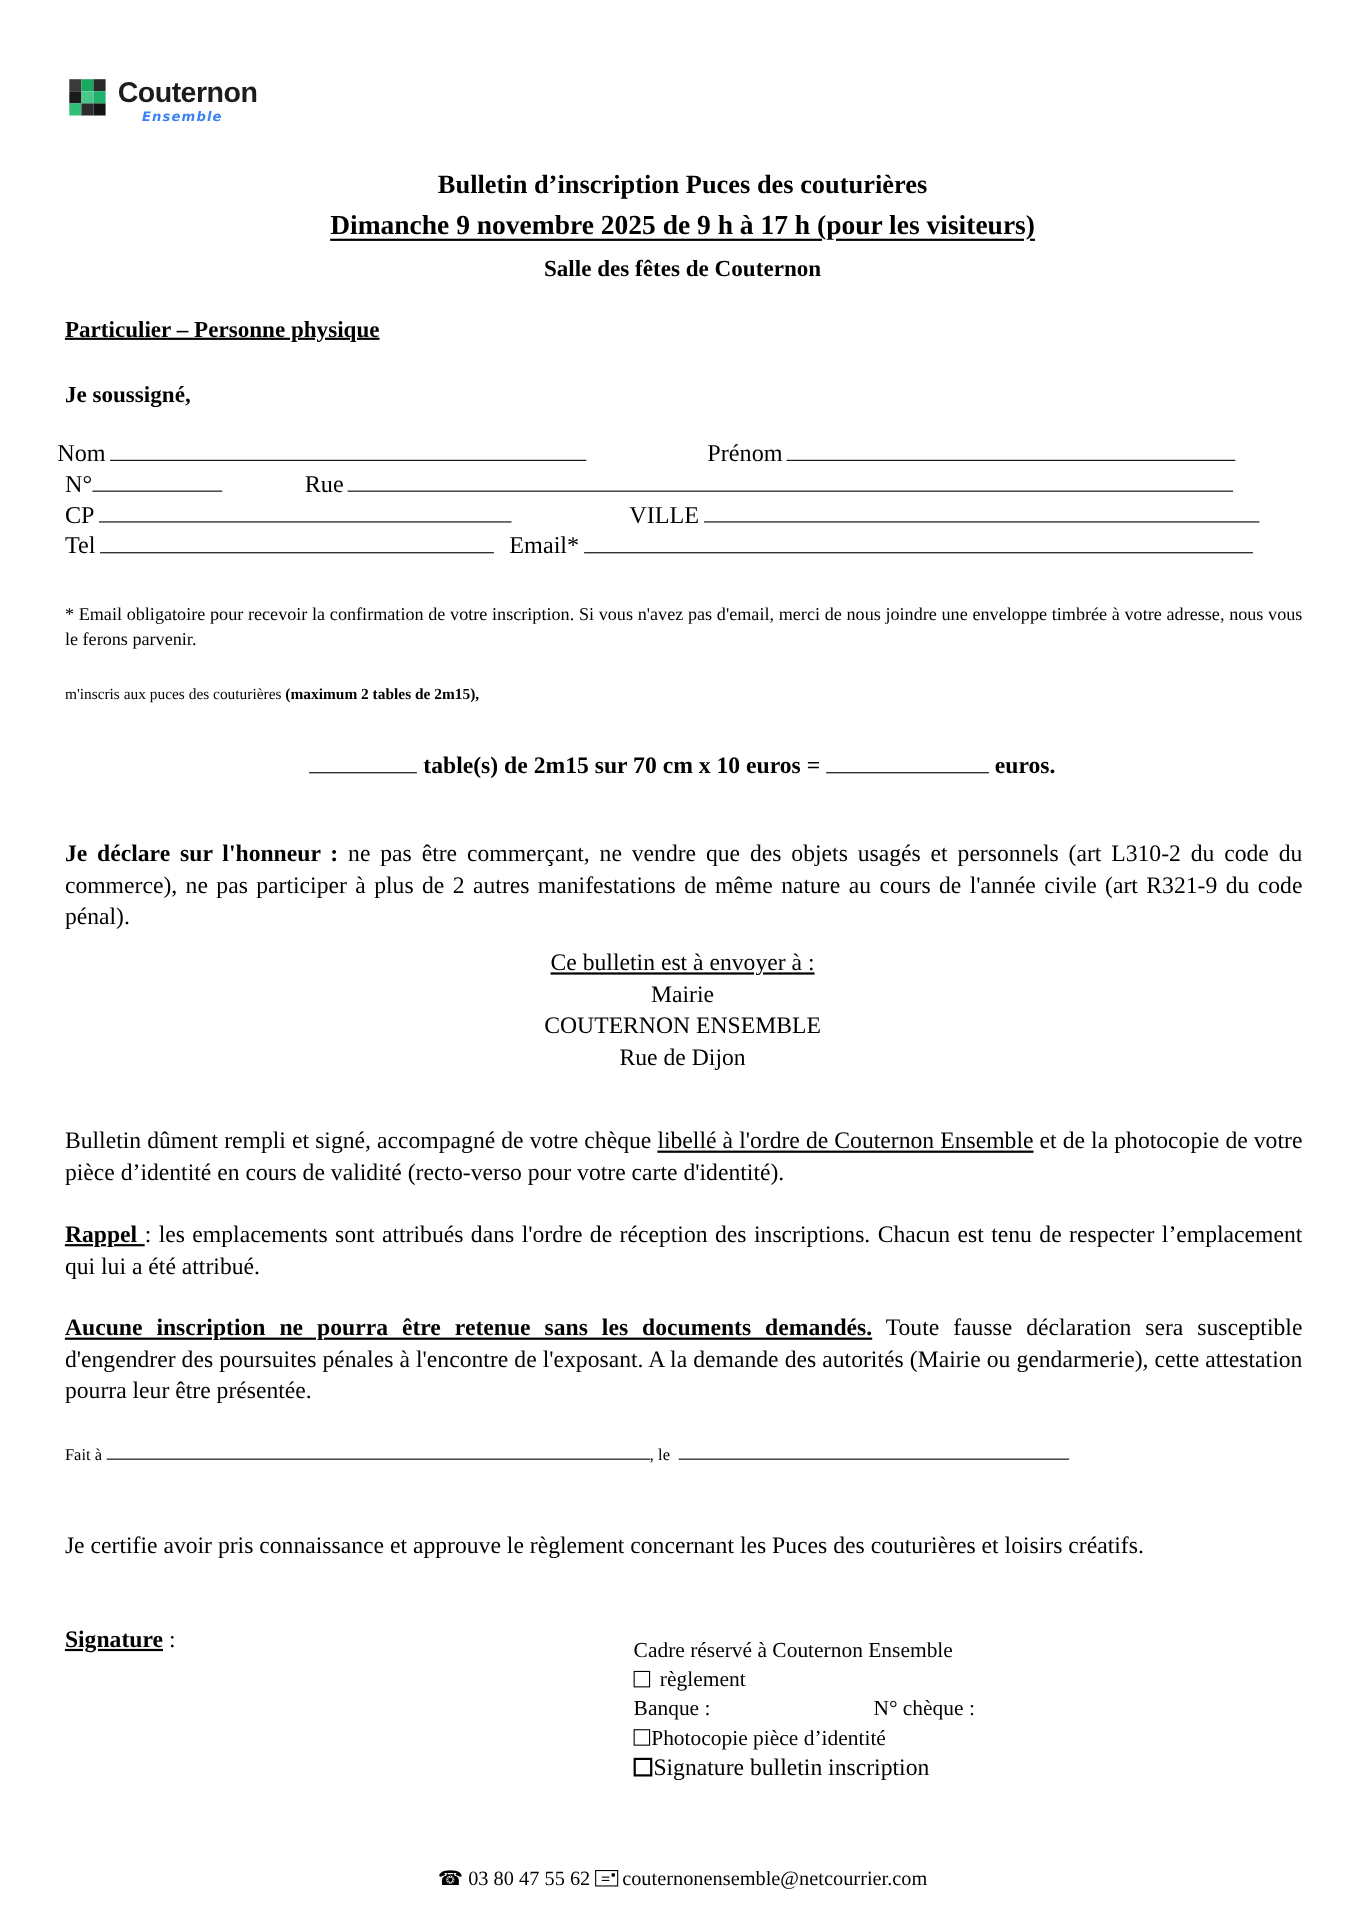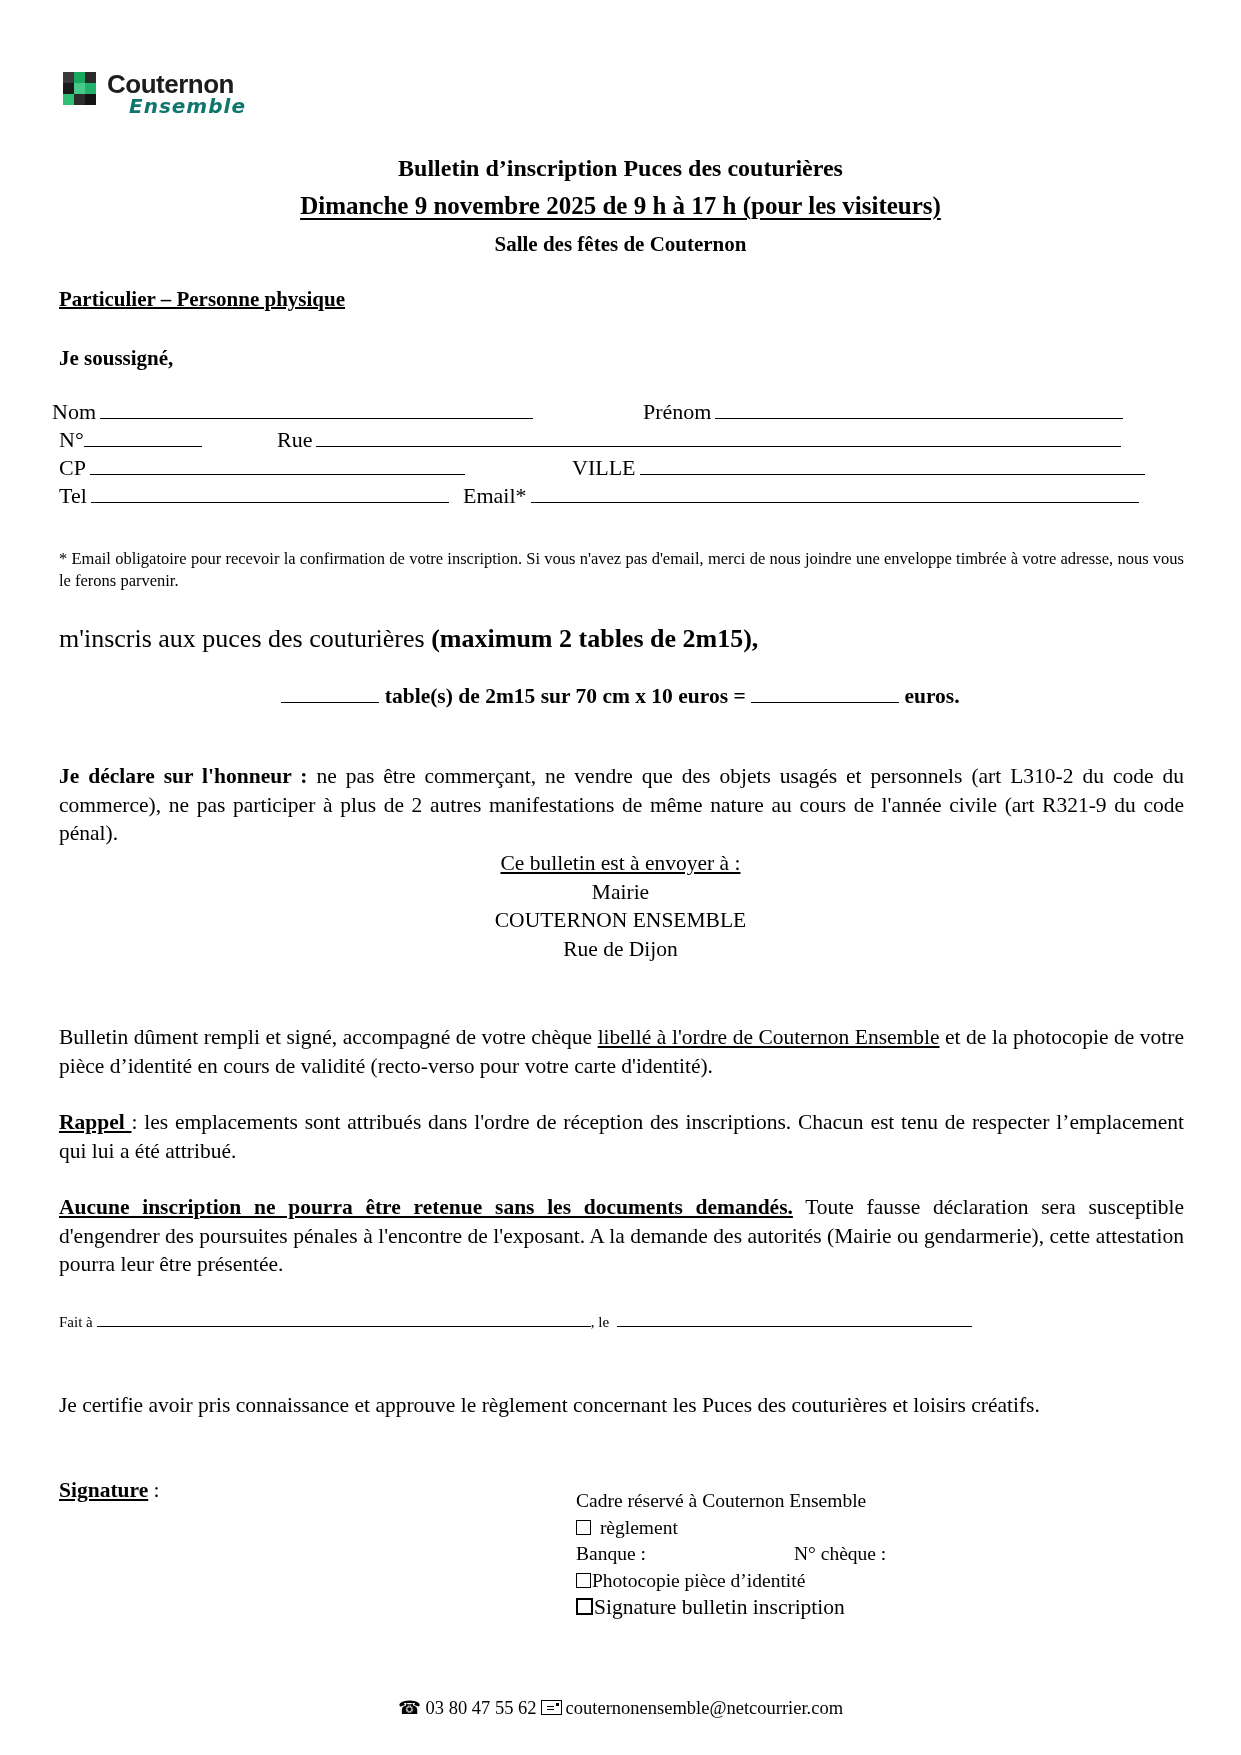--- a/index.html
+++ b/index.html
@@ -2,37 +2,37 @@
 <html><head>
 <meta charset="utf-8">
 <style>
   html, body { margin:0; padding:0; background:#ffffff; }
   body { width:1241px; height:1755px; position:relative; font-family:"Liberation Serif", serif; color:#000; overflow:hidden; }
   .abs { position:absolute; }
   .logo { left:63px; top:70px; width:200px; height:50px; }
   .logo-grid { position:absolute; left:0; top:2px; width:33px; height:33px; display:grid; grid-template-columns:repeat(3,11px); grid-template-rows:repeat(3,11px); }
   .logo-grid span { display:block; width:11px; height:11px; }
   .logo-name { position:absolute; left:44px; top:0; font-family:"Liberation Sans", sans-serif; font-weight:bold; font-size:26px; color:#1c1c1c; letter-spacing:-0.5px; line-height:28px; }
-  .logo-sub { position:absolute; left:66px; top:27px; font-family:"DejaVu Sans", sans-serif; font-weight:bold; font-style:italic; font-size:20px; color:#0f766e; letter-spacing:1px; line-height:18px; }
+  .logo-sub { position:absolute; left:66px; top:27px; font-family:"DejaVu Sans", sans-serif; font-weight:bold; font-style:italic; font-size:12px; color:#3b82f6; letter-spacing:1px; line-height:18px; }
 
   .center { left:0; width:1241px; text-align:center; }
   .title1 { top:155px; font-size:24px; font-weight:bold; }
   .title2 { top:192px; font-size:25px; font-weight:bold; }
   .title2 span { text-decoration:underline; text-decoration-thickness:2px; text-underline-offset:4px; }
   .title3 { top:232px; font-size:21px; font-weight:bold; }
   .b { font-weight:bold; }
-  .u { text-decoration:underline; }
+  .u { text-decoration:underline;margin-top:12px; }
   .section { left:59px; top:287px; font-size:21px; font-weight:bold; text-decoration:underline; text-decoration-thickness:2px; }
   .sous { left:59px; top:346px; font-size:21px; font-weight:bold; }
 
   .field-row { font-size:22px; line-height:28px; white-space:nowrap; }
   .blank { display:inline-block; border-bottom:1.5px solid #000; height:20px; vertical-align:baseline; margin-left:4px; }
 
   .note { left:59px; top:548px; width:1125px; font-size:16.5px; line-height:22px; text-align:justify; }
-  .inscris { left:59px; top:624px; font-size:26px; }
+  .inscris { left:59px; top:624px; font-size:14px; }
   .tables { left:0; width:1241px; text-align:center; top:682px; font-size:21.5px; font-weight:bold; }
   .para { left:59px; width:1125px; font-size:21.5px; line-height:28.5px; text-align:justify; }
   .addr { left:0; width:1241px; text-align:center; font-size:21.5px; line-height:28.5px; top:849px; }
   .reserve { left:576px; top:1488px; font-size:19.5px; line-height:26.5px; }
   .box { display:inline-block; width:13px; height:13px; border:1.6px solid #000; vertical-align:-1px; margin-right:4px; }
   .box.thick { border-width:2.4px; }
   .footer { left:0; width:1241px; text-align:center; top:1697px; font-size:18.5px; }
   .mail-icon { display:inline-block; width:19px; height:13px; border:1.4px solid #000; position:relative; vertical-align:-1px; margin:0 4px; }
   .mail-icon::before { content:""; position:absolute; left:5px; top:5px; width:7px; border-top:1.2px solid #000; box-shadow:0 3px 0 0 #000; }
   .mail-icon::after { content:""; position:absolute; right:2px; top:2px; width:3px; height:3px; background:#000; }

